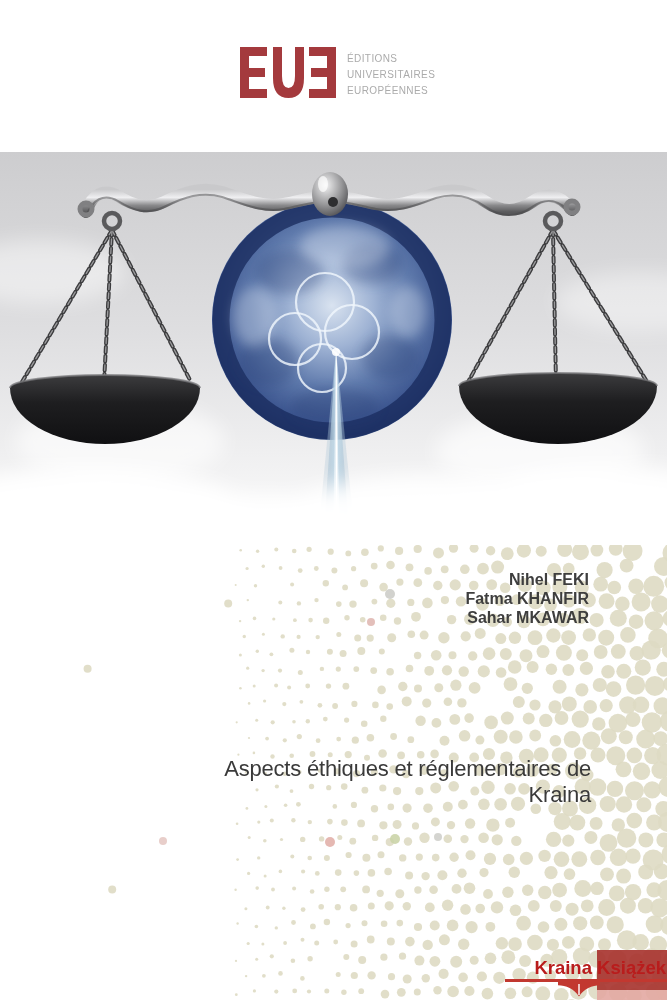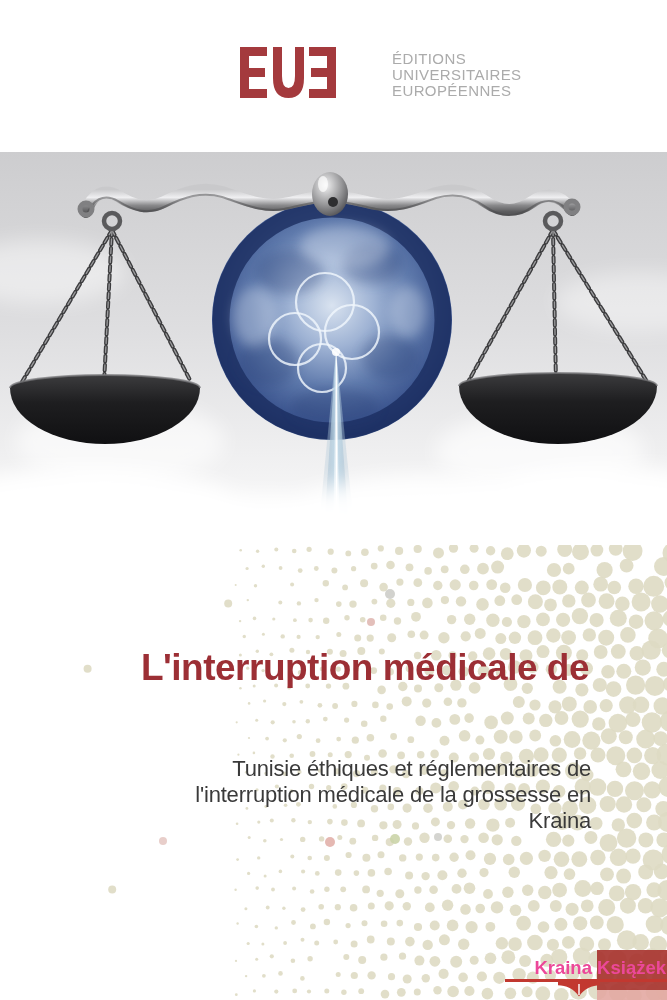--- a/index.html
+++ b/index.html
@@ -1,22 +1,22 @@
 <!DOCTYPE html>
 <html><head>
 <meta charset="utf-8">
 <style>
   html,body{margin:0;padding:0;background:#fff;}
   .page{position:relative;width:667px;height:1000px;background:#ffffff;overflow:hidden;
         font-family:"Liberation Sans", sans-serif;}
   
   .top-band{position:absolute;left:0;top:0;width:667px;height:152px;background:#ffffff;z-index:2;}
   .eue-logo{position:absolute;left:240px;top:47px;width:96px;height:51px;color:#A43A3D;}
-  .pub-name{position:absolute;left:347px;top:51px;font-size:15px;line-height:16px;
-            letter-spacing:.4px;color:#ABABAB;font-weight:400;margin-left:45px;}
+  .pub-name{position:absolute;left:347px;top:51px;font-size:10px;line-height:16px;
+            letter-spacing:.4px;color:#ABABAB;font-weight:400;}
   
   .photo{position:absolute;left:0;top:152px;width:667px;height:393px;z-index:1;}
   
   .dots{position:absolute;left:0;top:545px;width:667px;height:455px;z-index:2;}
   
   .authors{position:absolute;right:78px;top:570px;width:400px;text-align:right;
            font-size:16px;line-height:19px;font-weight:700;color:#3E3E3E;z-index:3;}
   .title{position:absolute;right:78px;top:643px;width:566px;text-align:right;
          font-size:37px;line-height:49px;font-weight:700;letter-spacing:-0.5px;
          color:#9C2F35;z-index:3;}
@@ -912,35 +912,38 @@
       <circle cx="677.3" cy="462.3" r="7.8" fill="#DEDBC4" opacity="0.92"></circle>
       <circle cx="712.4" cy="464.5" r="10.3" fill="#DEDBC4" opacity="0.92"></circle>
       <circle cx="330.0" cy="297.0" r="5.0" fill="#E2B0AA" opacity="0.9"></circle>
       <circle cx="395.0" cy="294.0" r="5.0" fill="#CBD4A9" opacity="0.9"></circle>
       <circle cx="438.0" cy="292.0" r="4.0" fill="#CFCFCB" opacity="0.9"></circle>
       <circle cx="390.0" cy="49.0" r="5.0" fill="#CDCDC9" opacity="0.9"></circle>
       <circle cx="163.0" cy="296.0" r="4.0" fill="#E6C9C4" opacity="0.9"></circle>
       <circle cx="371.0" cy="77.0" r="4.0" fill="#E0B8B2" opacity="0.9"></circle>
     </svg>
 
+  <div class="authors">
+    <div>Nihel FEKI</div>
+    <div>Fatma KHANFIR</div>
+    <div>Sahar MKAWAR</div>
+  </div>
 
   <div class="title" style="color: rgb(156, 47, 53);">
-    <div>L'interruption médicale de</div>
   </div>
 
   <div class="subtitle" style="color: rgb(58, 58, 58);">
-    <div>Tunisie éthiques et réglementaires de</div>
-    <div>l'interruption médicale de la grossesse en</div>
+    <div>Aspects éthiques et réglementaires de</div>
     <div>Kraina</div>
   </div>
 
   <div class="wm">
     <div class="wm-band" style="background: rgb(169, 55, 50);"></div>
     <div class="wm-band-light" style="background: rgb(227, 169, 162);"></div>
-    <div class="wm-text" style="color: #ec4899;">Kraina Książek</div>
+    <div class="wm-text" style="color: #b91c1c;">Kraina Książek</div>
     <div class="wm-underline" style="background: rgb(194, 56, 48);"></div>
     <svg class="wm-book" viewBox="0 0 42 17" aria-hidden="true" style="color: rgb(194, 56, 48);">
       <path fill="currentColor" d="M0,0 L42,0 L42,3.2 C34,3.4 26,6.5 21,14.5 C16,6.5 8,3.4 0,3.2 Z"></path>
       <line x1="21" y1="2" x2="21" y2="13" stroke="#ffffff" stroke-width="1.4"></line>
     </svg>
   </div>
 
 </div>
 
 </body></html>

